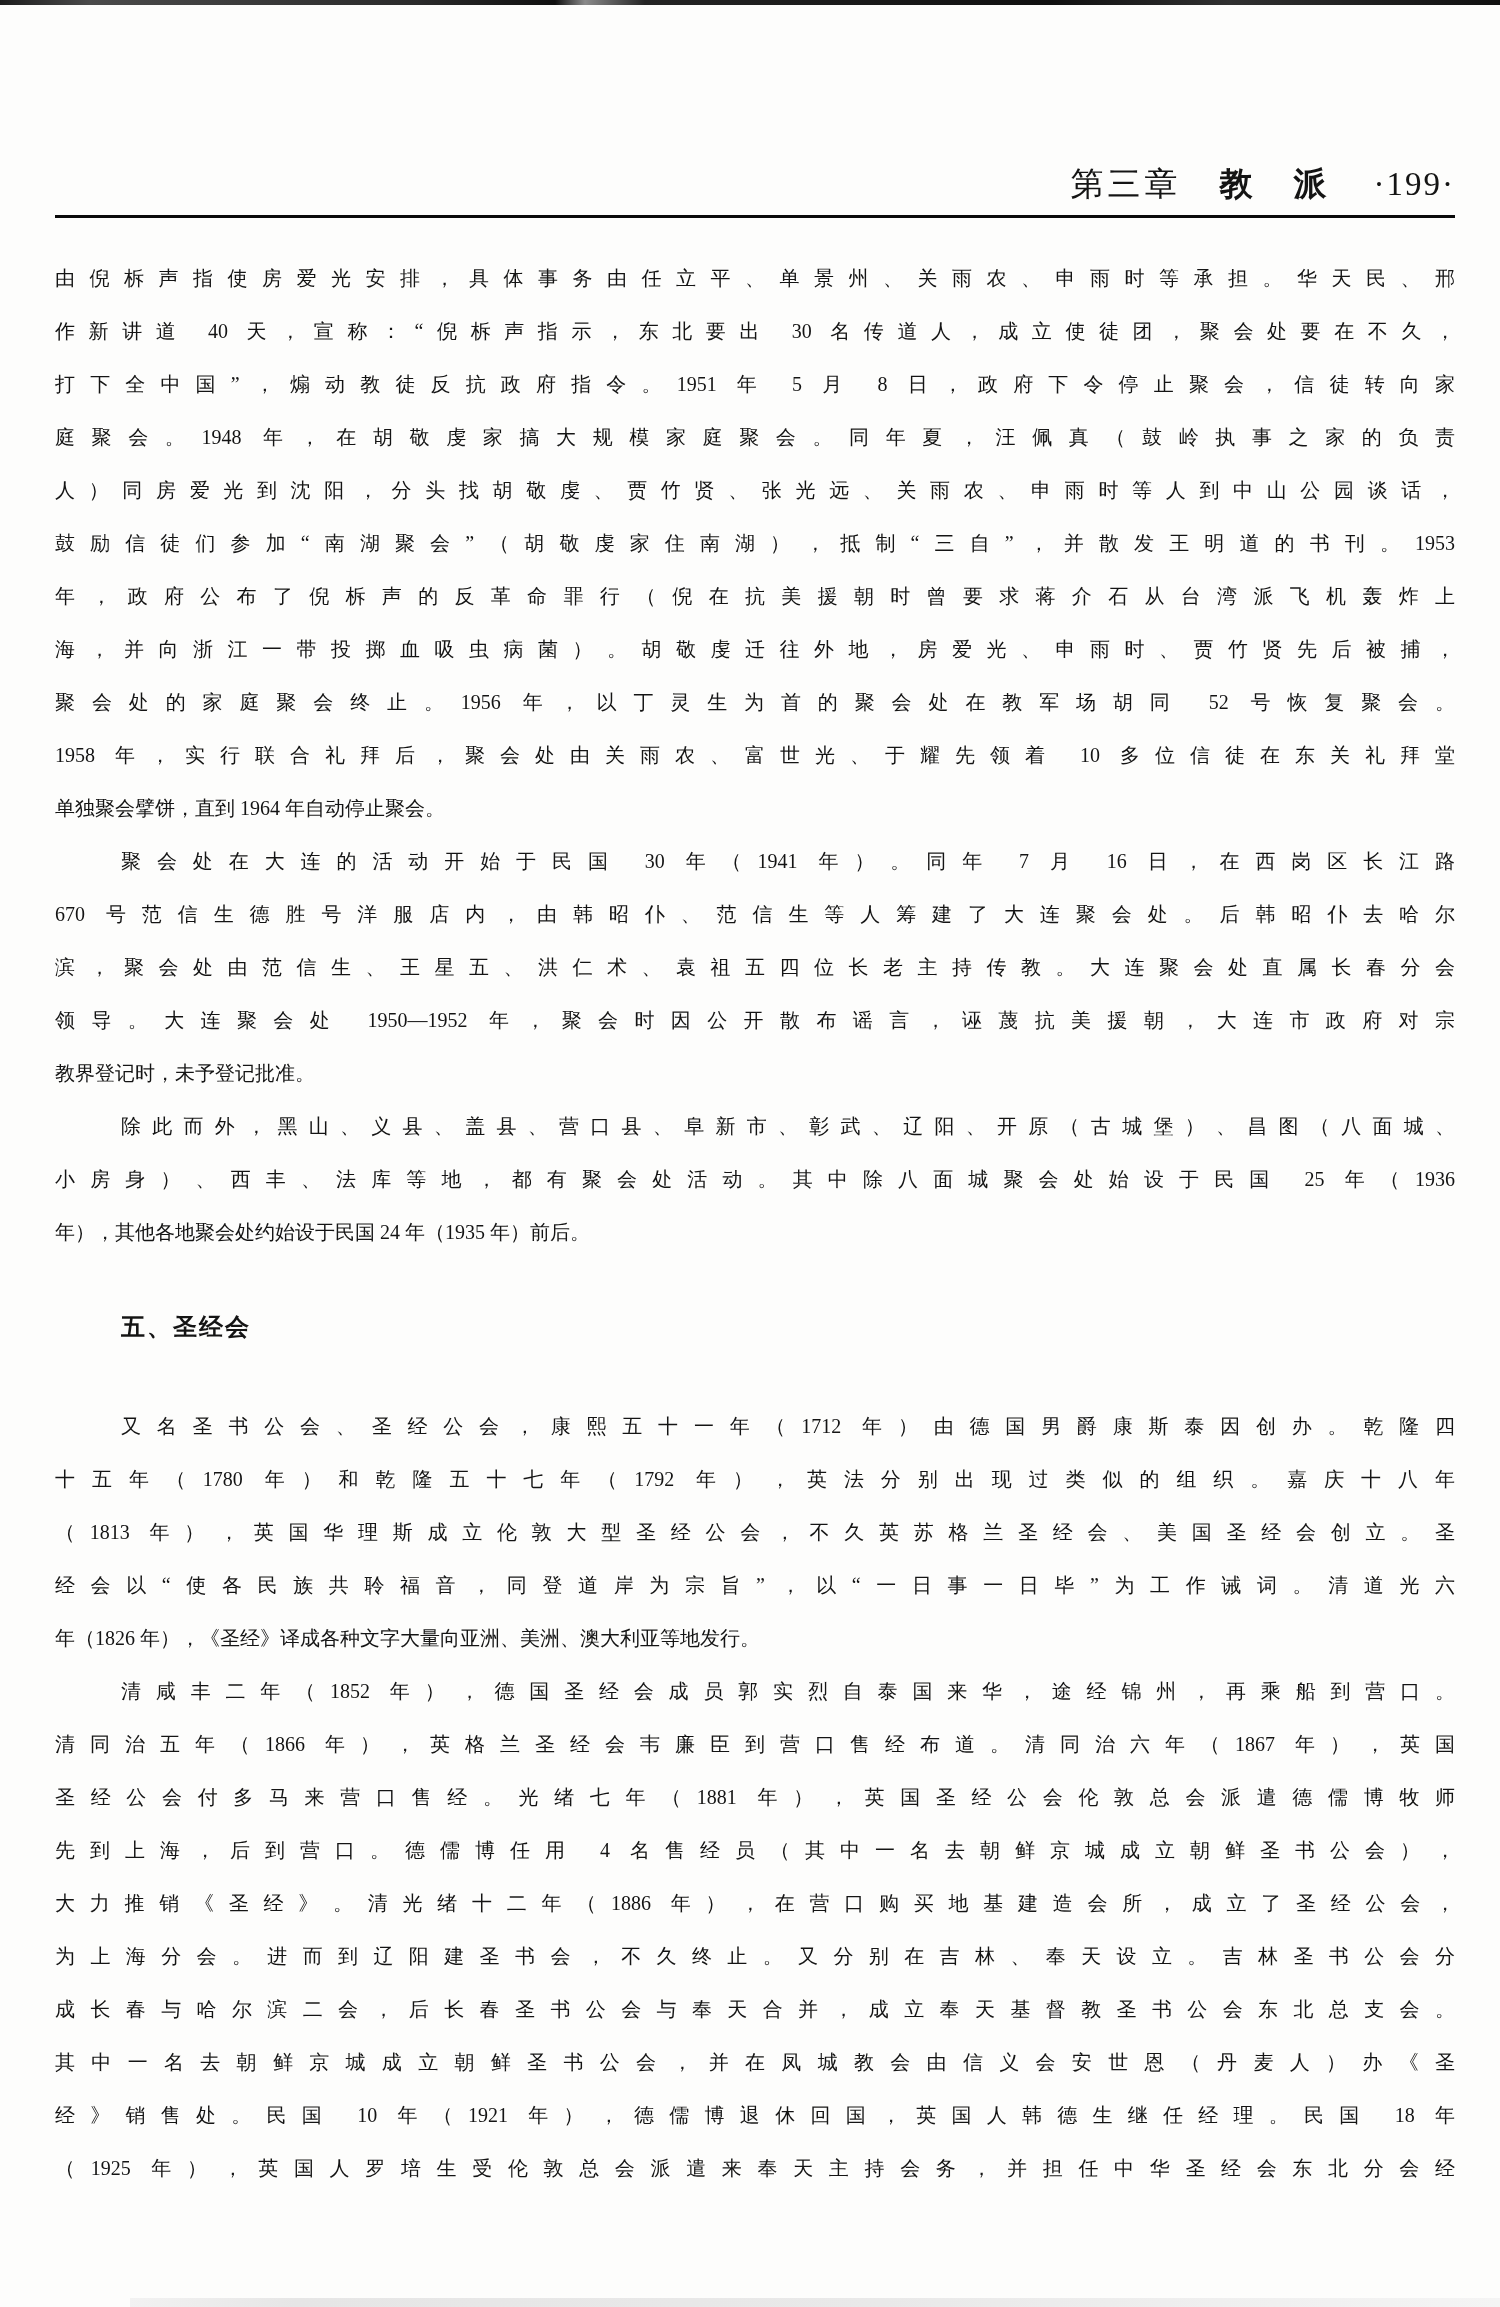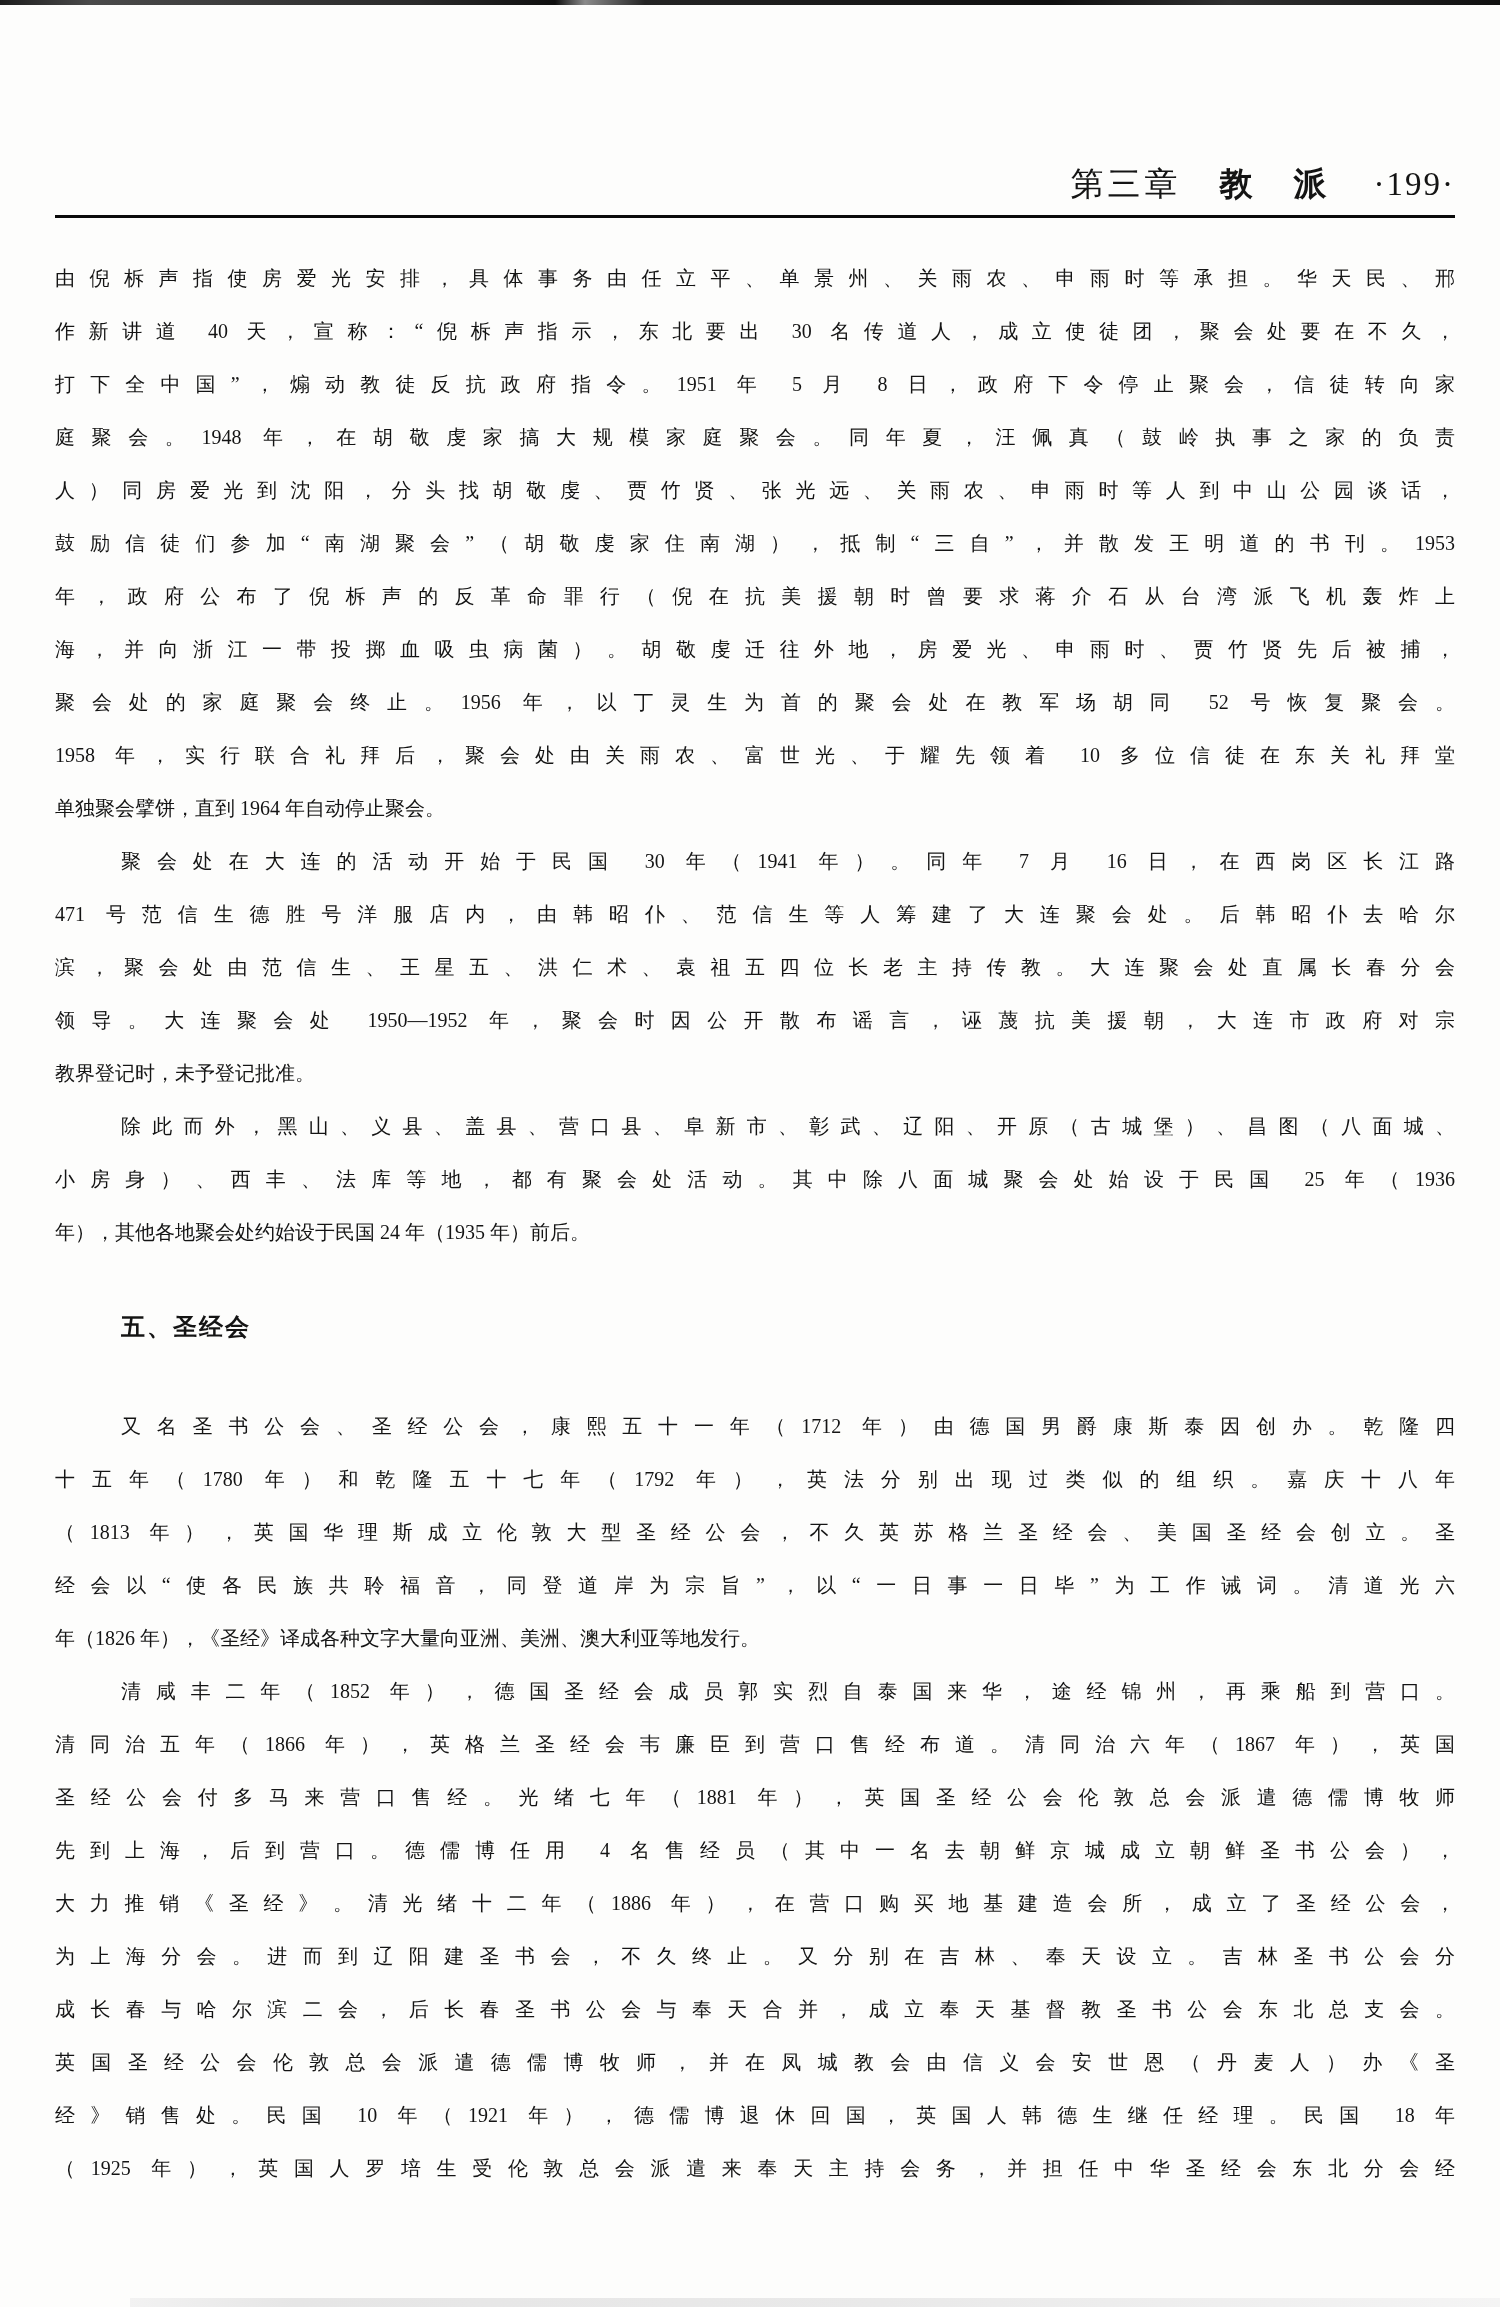--- a/index.html
+++ b/index.html
@@ -81,21 +81,21 @@
     <div class="line">庭聚会。1948 年，在胡敬虔家搞大规模家庭聚会。同年夏，汪佩真（鼓岭执事之家的负责</div>
     <div class="line">人）同房爱光到沈阳，分头找胡敬虔、贾竹贤、张光远、关雨农、申雨时等人到中山公园谈话，</div>
     <div class="line">鼓励信徒们参加“南湖聚会”（胡敬虔家住南湖），抵制“三自”，并散发王明道的书刊。1953</div>
     <div class="line">年，政府公布了倪柝声的反革命罪行（倪在抗美援朝时曾要求蒋介石从台湾派飞机轰炸上</div>
     <div class="line">海，并向浙江一带投掷血吸虫病菌）。胡敬虔迁往外地，房爱光、申雨时、贾竹贤先后被捕，</div>
     <div class="line">聚会处的家庭聚会终止。1956 年，以丁灵生为首的聚会处在教军场胡同 52 号恢复聚会。</div>
     <div class="line">1958 年，实行联合礼拜后，聚会处由关雨农、富世光、于耀先领着 10 多位信徒在东关礼拜堂</div>
     <div class="line end">单独聚会擘饼，直到 1964 年自动停止聚会。</div>
 
     <div class="line ind">聚会处在大连的活动开始于民国 30 年（1941 年）。同年 7 月 16 日，在西岗区长江路</div>
-    <div class="line">471 号范信生德胜号洋服店内，由韩昭仆、范信生等人筹建了大连聚会处。后韩昭仆去哈尔</div>
+    <div class="line">670 号范信生德胜号洋服店内，由韩昭仆、范信生等人筹建了大连聚会处。后韩昭仆去哈尔</div>
     <div class="line">滨，聚会处由范信生、王星五、洪仁术、袁祖五四位长老主持传教。大连聚会处直属长春分会</div>
     <div class="line">领导。大连聚会处 1950—1952 年，聚会时因公开散布谣言，诬蔑抗美援朝，大连市政府对宗</div>
     <div class="line end">教界登记时，未予登记批准。</div>
 
     <div class="line ind">除此而外，黑山、义县、盖县、营口县、阜新市、彰武、辽阳、开原（古城堡）、昌图（八面城、</div>
     <div class="line">小房身）、西丰、法库等地，都有聚会处活动。其中除八面城聚会处始设于民国 25 年（1936</div>
     <div class="line end">年），其他各地聚会处约始设于民国 24 年（1935 年）前后。</div>
 
     <div id="section-heading">五、圣经会</div>
 
@@ -105,20 +105,20 @@
     <div class="line">经会以“使各民族共聆福音，同登道岸为宗旨”，以“一日事一日毕”为工作诫词。清道光六</div>
     <div class="line end">年（1826 年），《圣经》译成各种文字大量向亚洲、美洲、澳大利亚等地发行。</div>
 
     <div class="line ind">清咸丰二年（1852 年），德国圣经会成员郭实烈自泰国来华，途经锦州，再乘船到营口。</div>
     <div class="line">清同治五年（1866 年），英格兰圣经会韦廉臣到营口售经布道。清同治六年（1867 年），英国</div>
     <div class="line">圣经公会付多马来营口售经。光绪七年（1881 年），英国圣经公会伦敦总会派遣德儒博牧师</div>
     <div class="line">先到上海，后到营口。德儒博任用 4 名售经员（其中一名去朝鲜京城成立朝鲜圣书公会），</div>
     <div class="line">大力推销《圣经》。清光绪十二年（1886 年），在营口购买地基建造会所，成立了圣经公会，</div>
     <div class="line">为上海分会。进而到辽阳建圣书会，不久终止。又分别在吉林、奉天设立。吉林圣书公会分</div>
     <div class="line">成长春与哈尔滨二会，后长春圣书公会与奉天合并，成立奉天基督教圣书公会东北总支会。</div>
-    <div class="line">英国圣经公会伦敦总会派遣德儒博牧师，并在凤城教会由信义会安世恩（丹麦人）办《圣</div>
+    <div class="line">其中一名去朝鲜京城成立朝鲜圣书公会，并在凤城教会由信义会安世恩（丹麦人）办《圣</div>
     <div class="line">经》销售处。民国 10 年（1921 年），德儒博退休回国，英国人韩德生继任经理。民国 18 年</div>
     <div class="line">（1925 年），英国人罗培生受伦敦总会派遣来奉天主持会务，并担任中华圣经会东北分会经</div>
   </div>
 
   <div id="bottom-strip"></div>
 
 </div>
 
 </body></html>

